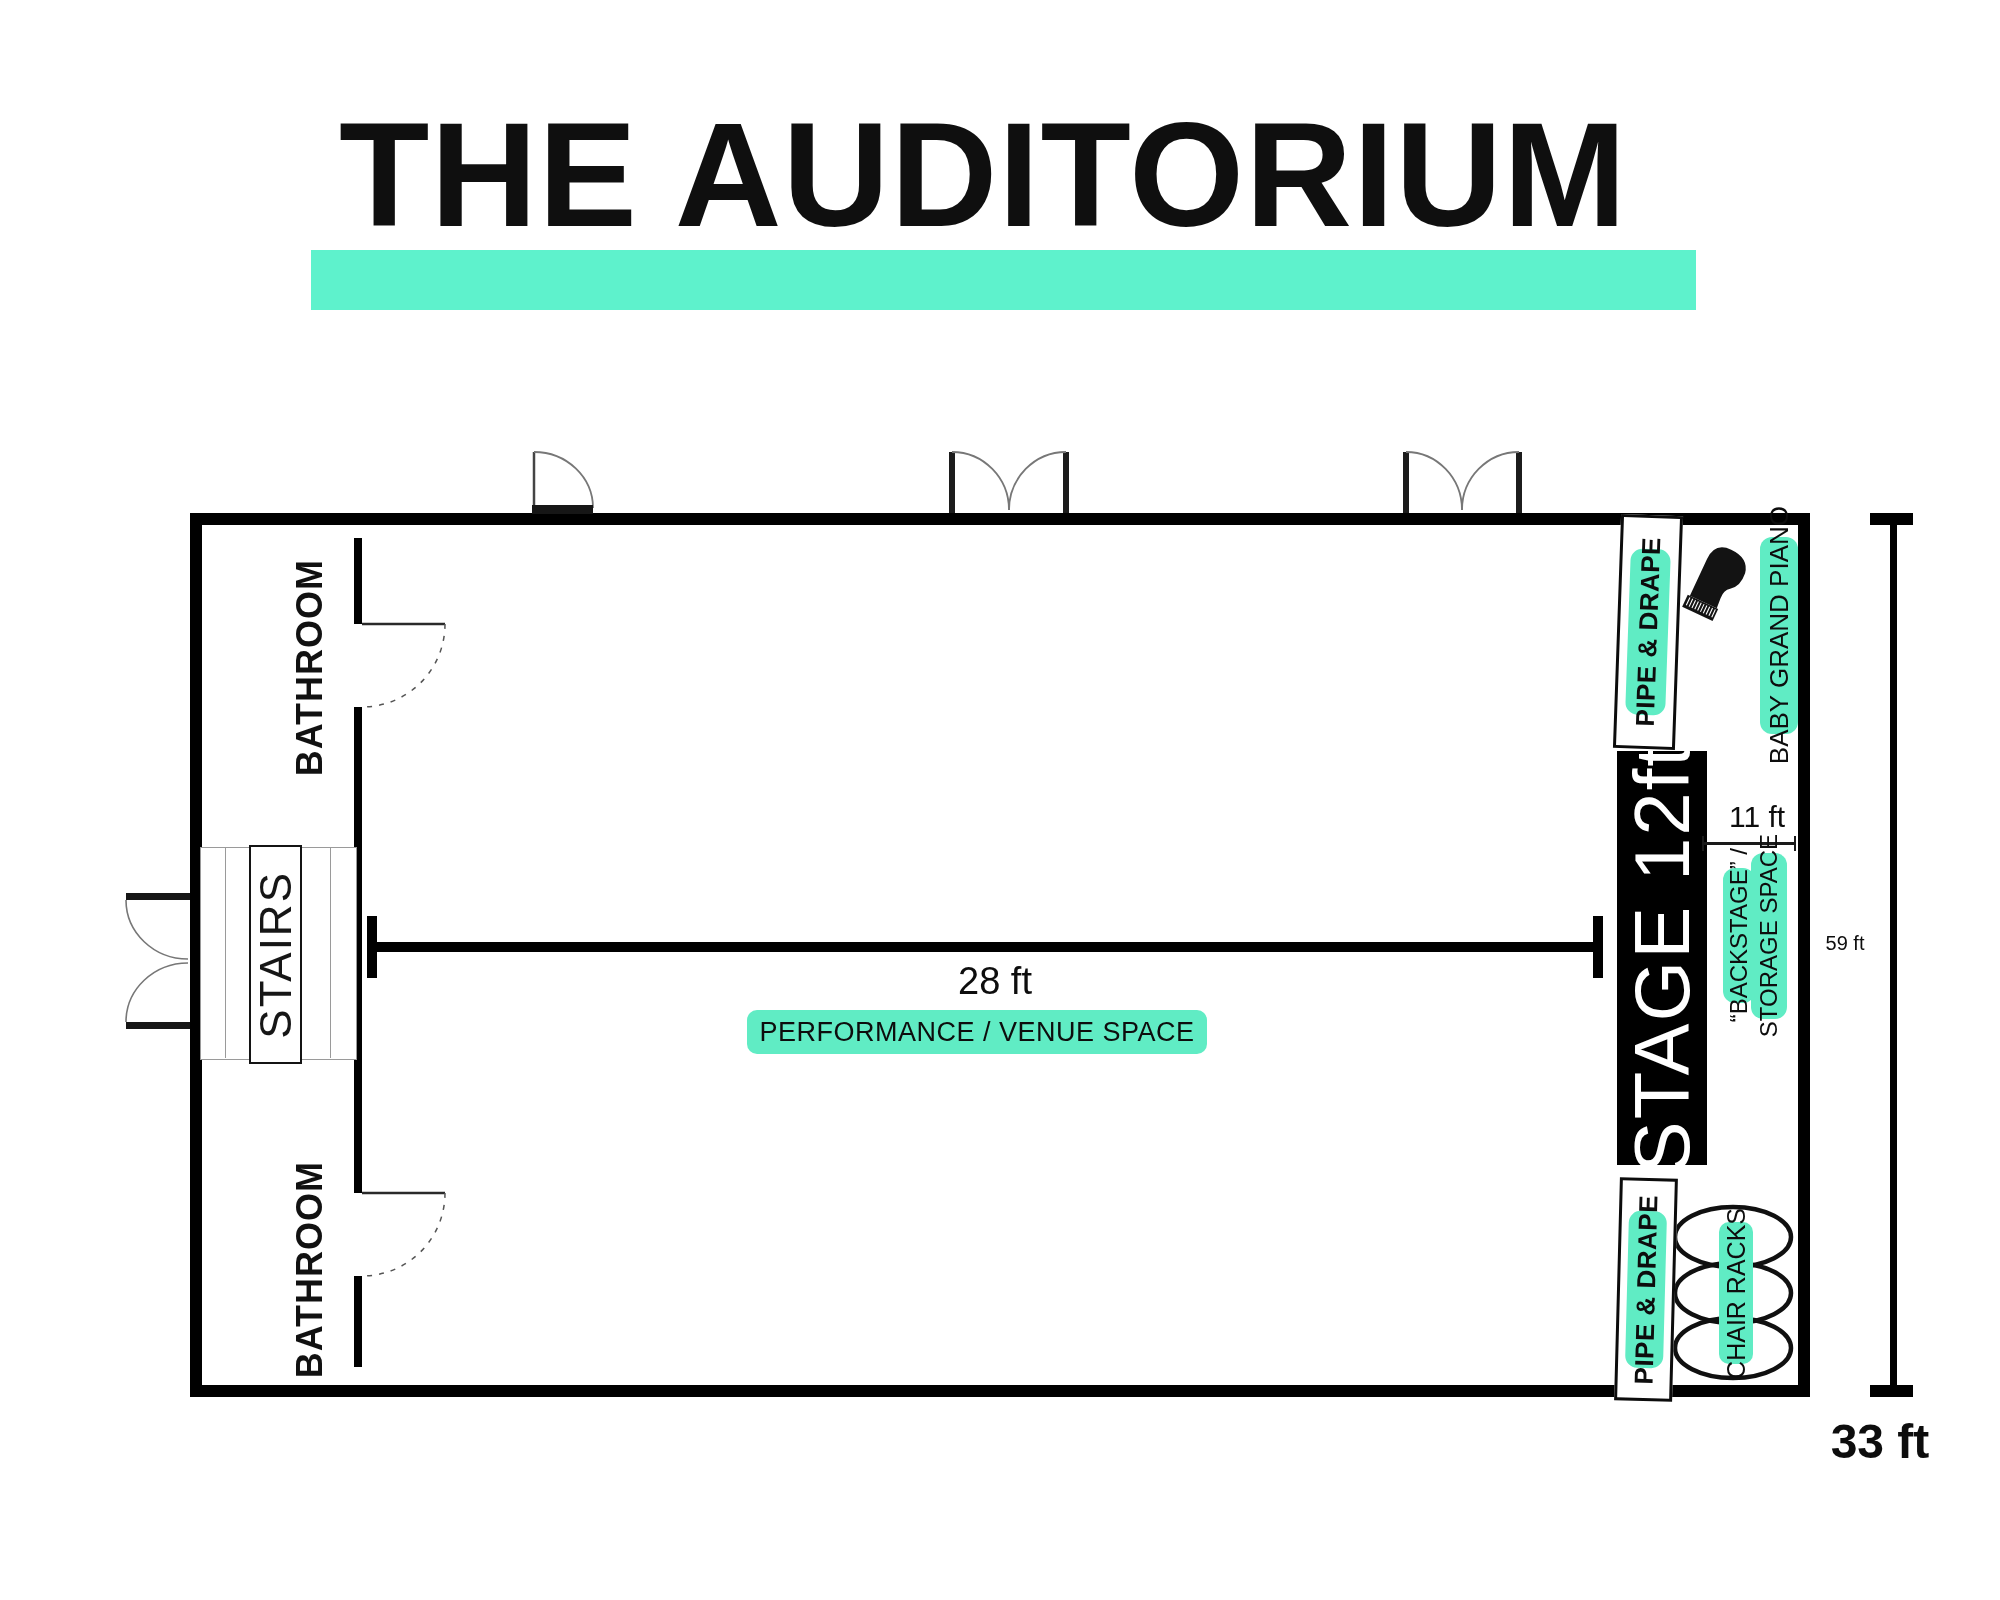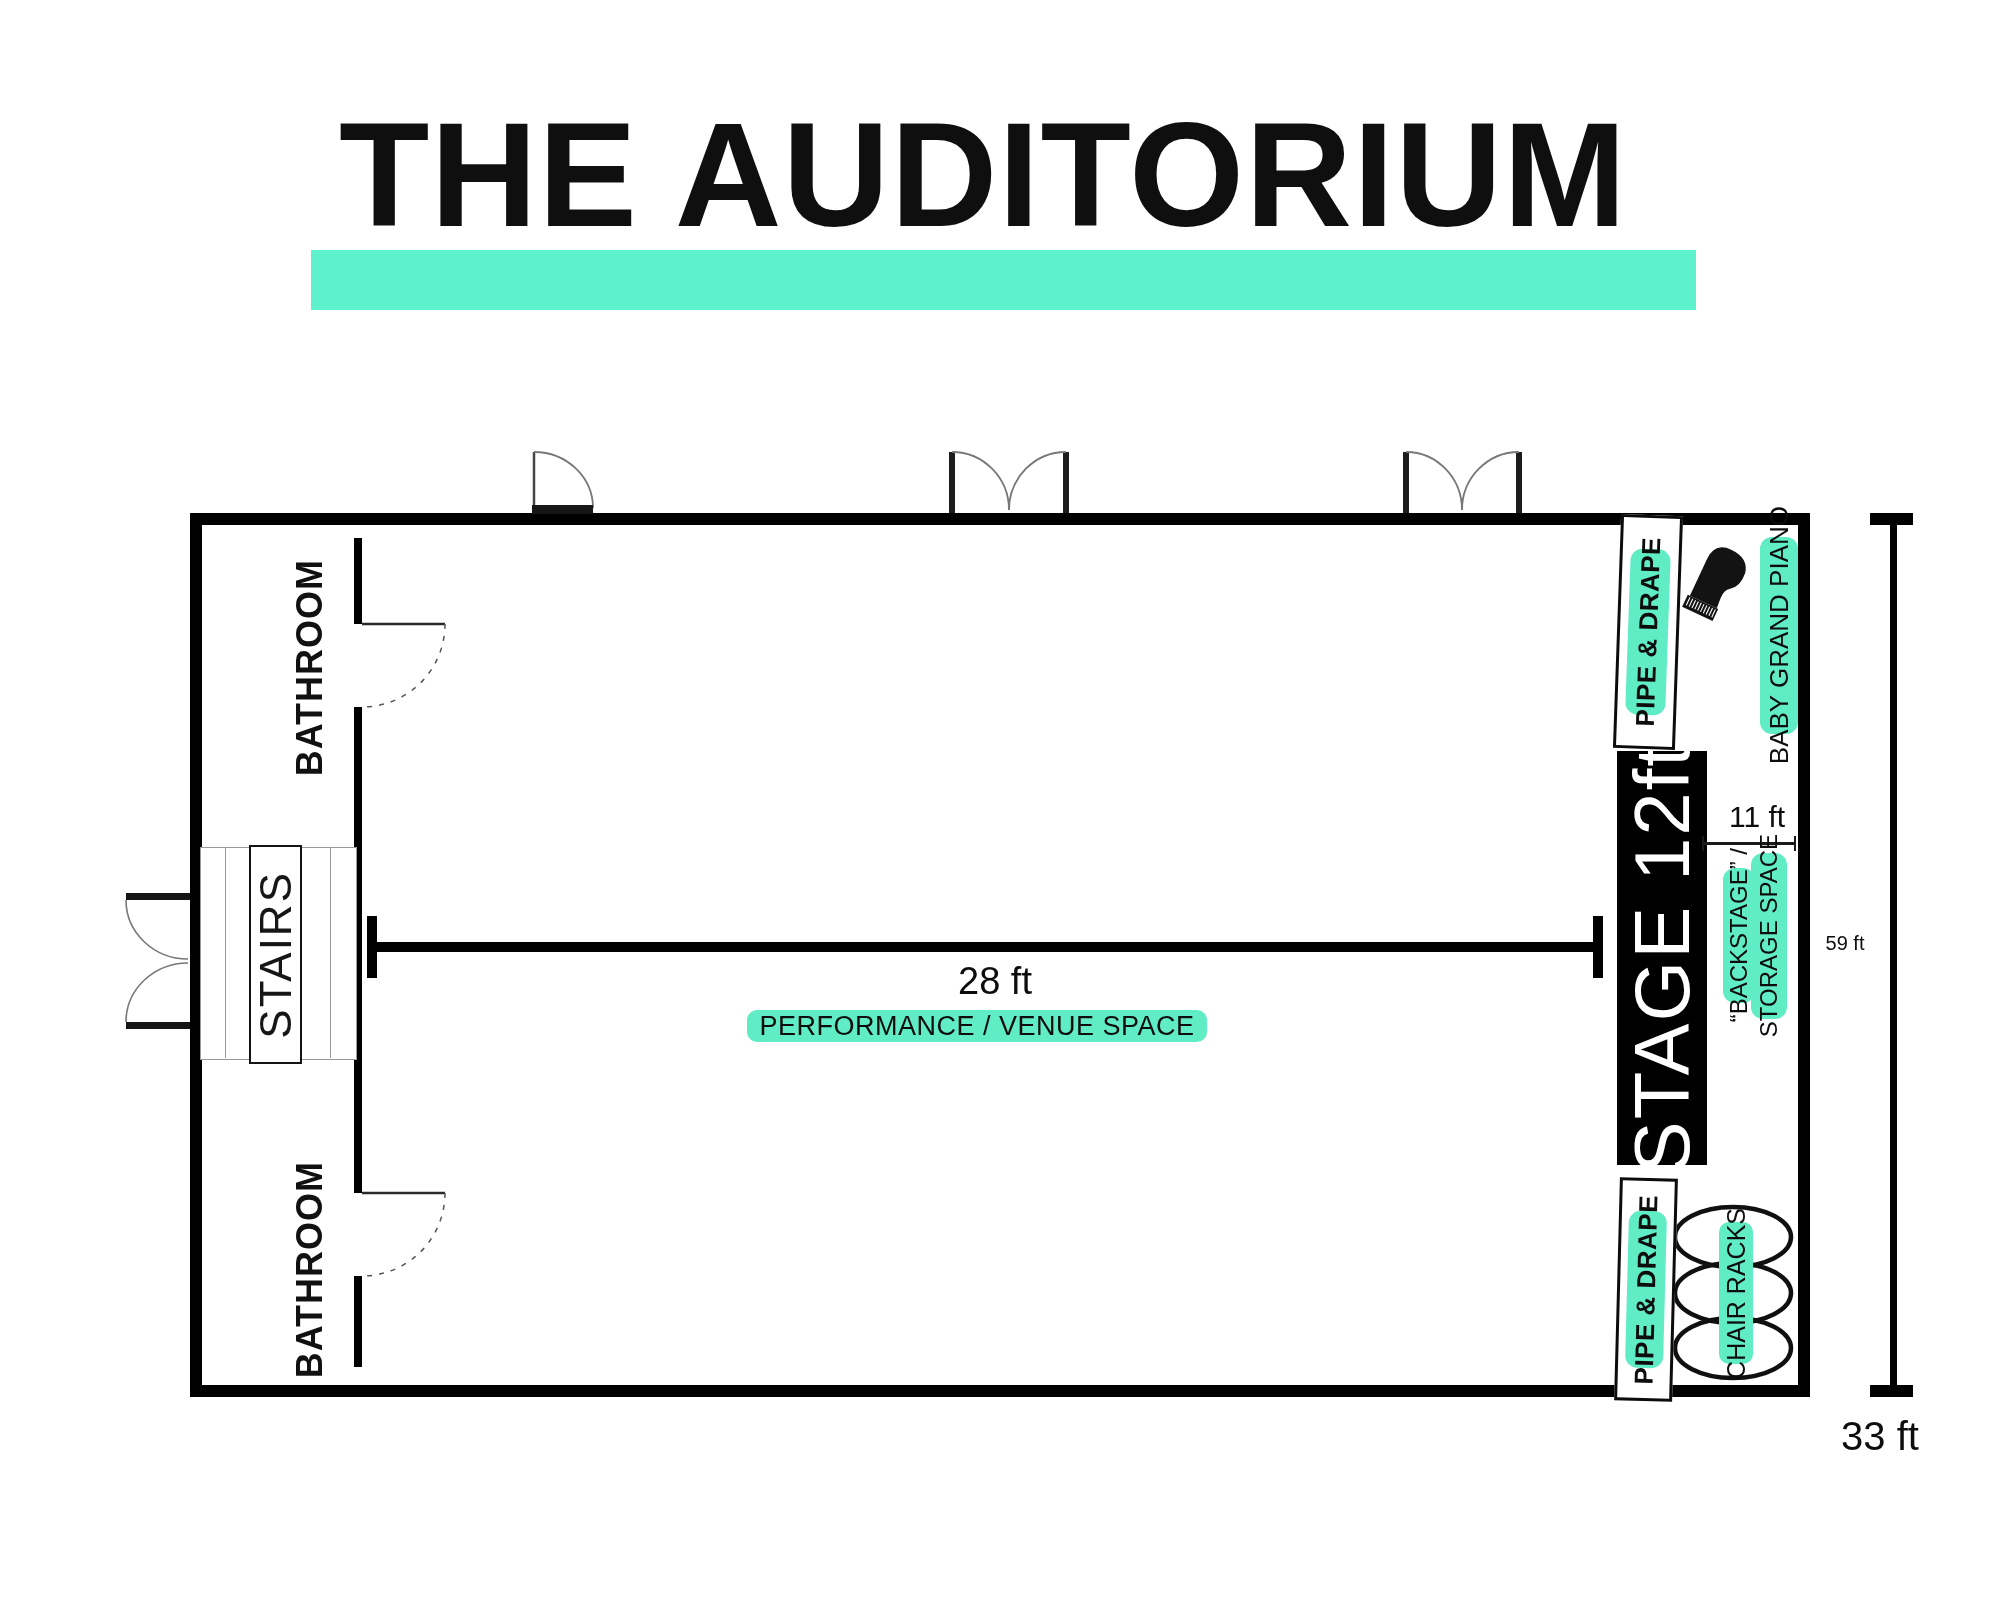--- a/index.html
+++ b/index.html
@@ -128,21 +128,21 @@
   </div>
   <div class="abs vflex" style="left:283px;top:1160px;width:54px;height:220px;">
     <span class="vtext room-label">BATHROOM</span>
   </div>
 
   <div class="abs wall" style="left:367px;top:916px;width:10px;height:62px;"></div>
   <div class="abs wall" style="left:372px;top:942px;width:1228px;height:10px;"></div>
   <div class="abs wall" style="left:1593px;top:916px;width:10px;height:62px;"></div>
   <div class="abs dim" style="left:895px;top:960px;width:200px;font-size:38px;">28 ft</div>
 
-  <div class="abs hl-badge" style="left:747px;top:1010px;width:460px;height:32px;background:#60ecc4;">
+  <div class="abs hl-badge" style="left:747px;top:1010px;width:460px;height:44px;background:#60ecc4;">
     <span>PERFORMANCE / VENUE SPACE</span>
   </div>
 
   <div class="abs stage" style="background:#000;">
     <span class="vtext" style="color:#ffffff;">STAGE 12ft</span>
   </div>
 
   <div class="abs dim" style="left:1697px;top:800px;width:120px;font-size:30px;">11 ft</div>
   <div class="abs" style="left:1702px;top:842px;width:94px;height:3px;background:#1a1a1a;"></div>
   <div class="abs" style="left:1702px;top:836px;width:2px;height:15px;background:#1a1a1a;"></div>
@@ -175,15 +175,15 @@
 
   <div class="abs pill" style="left:1719px;top:1222px;width:34px;height:142px;background:#60ecc4;border-radius:10px;">
     <span class="vtext" style="font-size:25px;">CHAIR RACKS</span>
   </div>
 
   <div class="abs dim" style="left:1800px;top:932px;width:90px;font-size:20px;">59 ft</div>
   <div class="abs wall" style="left:1890px;top:513px;width:7px;height:884px;"></div>
   <div class="abs wall" style="left:1870px;top:513px;width:43px;height:12px;"></div>
   <div class="abs wall" style="left:1870px;top:1385px;width:43px;height:12px;"></div>
 
-  <div class="abs dim" style="left:1810px;top:1414px;width:140px;font-size:40px;">33 ft</div>
+  <div class="abs dim" style="left:1810px;top:1414px;width:140px;font-size:48px;font-weight:bold;">33 ft</div>
 
 </div>
 
 </body></html>

